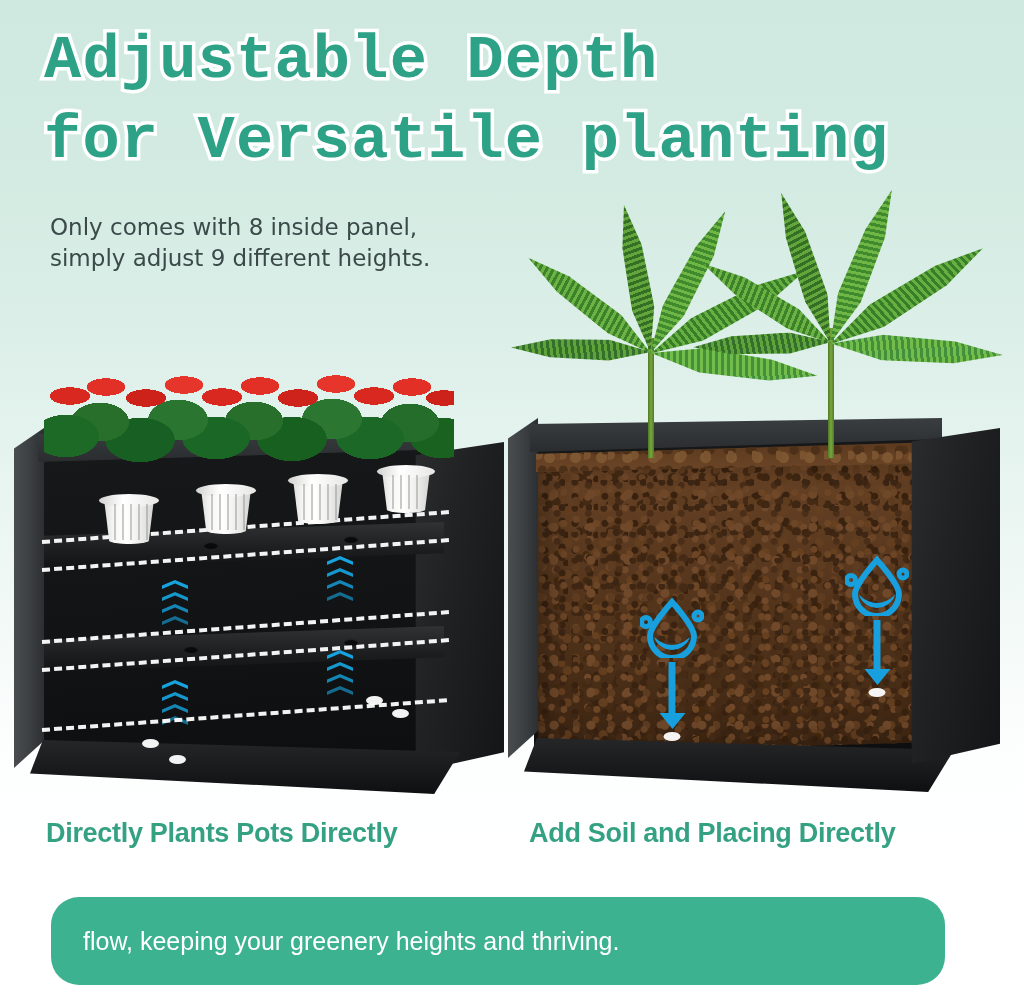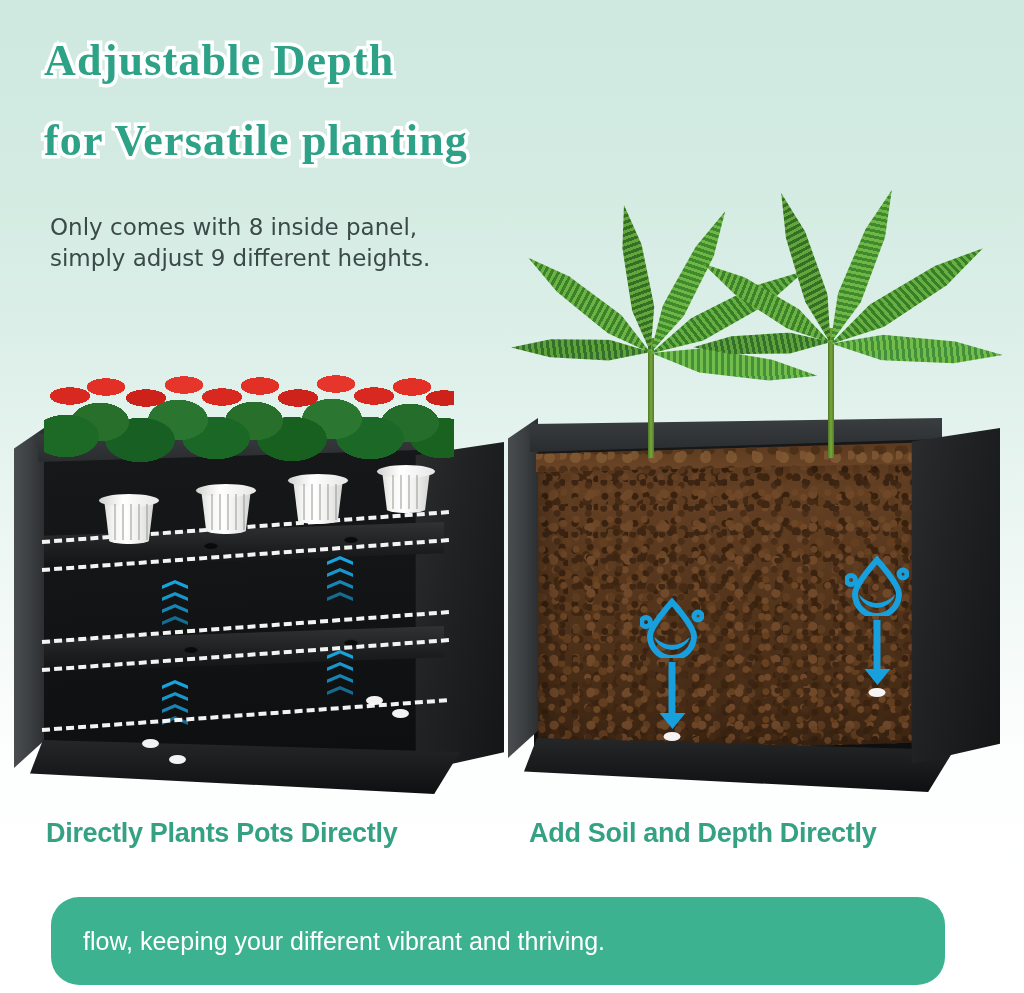--- a/index.html
+++ b/index.html
@@ -9,23 +9,23 @@
     position:relative; overflow:hidden;
     background:linear-gradient(180deg,
        #cfe9e0 0%, #d3ebe2 18%, #dcefe8 34%,
        #e9f5f1 50%, #f4faf8 64%, #fdfefe 76%, #ffffff 88%, #ffffff 100%);
   }
   .stage { position:absolute; inset:0; }
 
   
   .headline { position:absolute; left:44px; top:24px; width:940px; z-index:40; }
   .hl-line {
-    font-size:44px; line-height:74px; font-weight:700;
+    font-size:62px; line-height:74px; font-weight:700;
     color:#2ea287; letter-spacing:1.2px;
-    font-family:Liberation Serif, serif;
+    font-family:Liberation Mono, monospace;
     -webkit-text-stroke:7px #ffffff; paint-order:stroke fill;
     text-shadow:0 0 1px #fff;
     white-space:nowrap;
   }
   .hl-line.l2 { margin-top:6px; }
 
   .subhead {
     position:absolute; left:50px; top:212px; z-index:40;
     font-size:23px; line-height:31px; color:#3b4a48;
     font-family:"DejaVu Sans", sans-serif; font-weight:400;
@@ -416,22 +416,22 @@
     <div class="hl-line l2">for Versatile planting</div>
   </div>
 
   <div class="subhead">
     <div>Only comes with 8 inside panel,</div>
     <div>simply adjust 9 different heights.</div>
   </div>
 
   <div class="captions">
     <div class="cap left">Directly Plants Pots Directly</div>
-    <div class="cap right">Add Soil and Depth Directly</div>
+    <div class="cap right">Add Soil and Placing Directly</div>
   </div>
 
   <div class="banner">
     <div class="banner-text">
-      <div>flow, keeping your different vibrant and thriving.</div>
+      <div>flow, keeping your greenery heights and thriving.</div>
     </div>
   </div>
 
 </div>
 
 </body></html>

